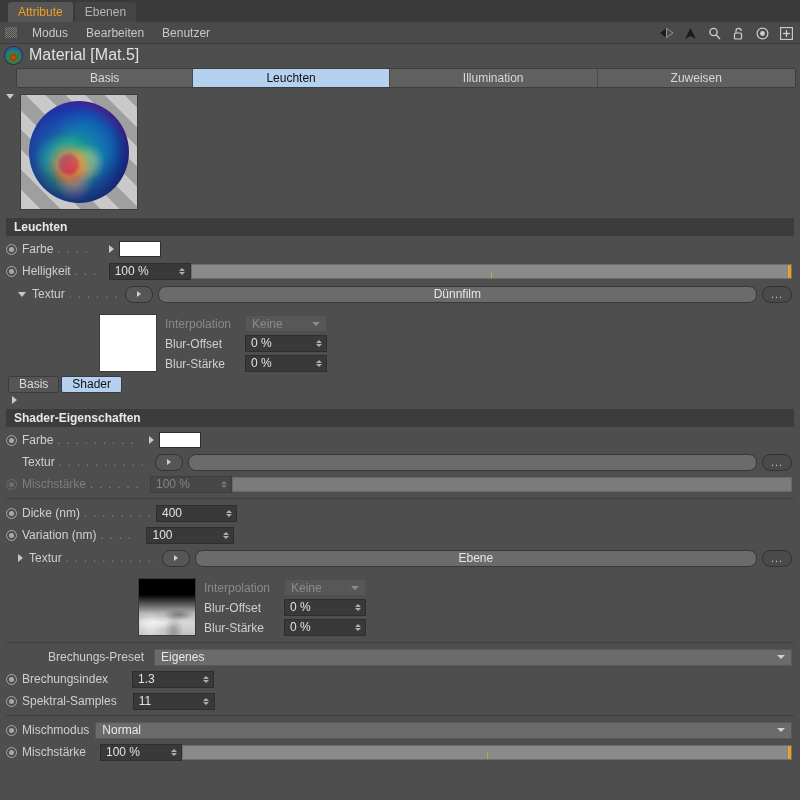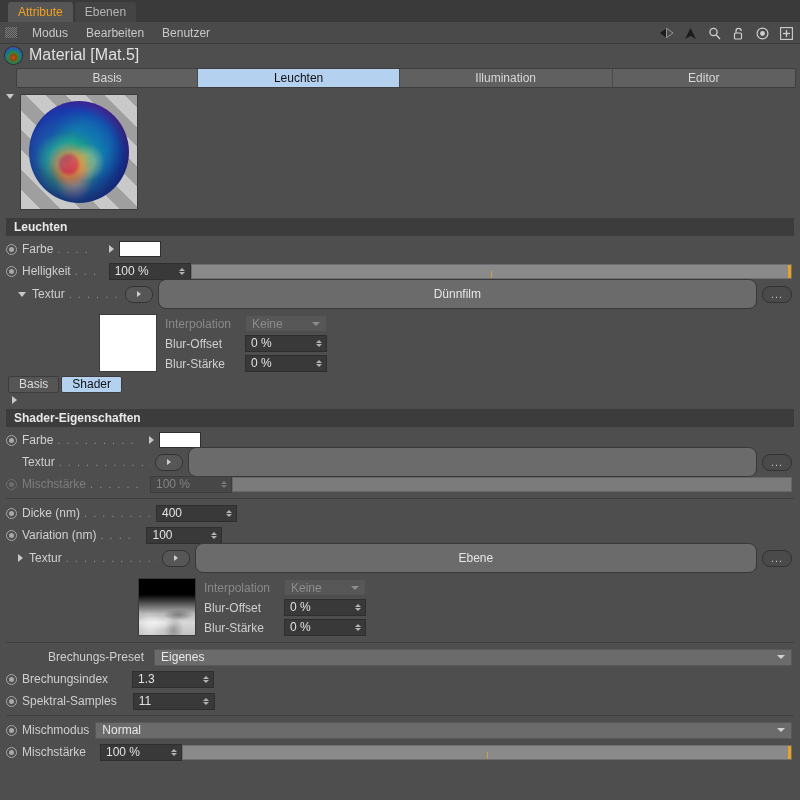--- a/index.html
+++ b/index.html
@@ -103,21 +103,21 @@
   .slider { height:15px; background:#8a8a8a; border:1px solid #6f6f6f; position:relative; flex:1 1 auto; }
   .slider .mark { position:absolute; top:6px; bottom:0; width:1px; background:#d8a33c; opacity:.85; }
   .slider .endmark { position:absolute; right:0; top:0; bottom:0; width:3px; background:#e8a21e; }
   .slider.dim { background:#8a8a8a; opacity:.75; }
 
   .swatch { width:42px; height:16px; background:#ffffff; border:1px solid #2e2e2e; flex:0 0 auto; }
 
   .texbtn { width:28px; height:17px; background:#565656; border:1px solid #333; border-radius:8px;
             display:flex; align-items:center; justify-content:center; flex:0 0 auto; }
   .texbtn .tri-right { border-left-color:#cfcfcf; border-top-width:3px; border-bottom-width:3px; border-left-width:4px; }
-  .texfield { height:30px; background:#6b6b6b; border:1px solid #383838; border-radius:8px;
+  .texfield { height:17px; background:#6b6b6b; border:1px solid #383838; border-radius:8px;
               flex:1 1 auto; display:flex; align-items:center; justify-content:center;
               color:#e6e6e6; font-size:12px; }
   .dotsbtn { width:30px; height:17px; background:#4a4a4a; border:1px solid #333; border-radius:8px;
              display:flex; align-items:center; justify-content:center; flex:0 0 auto; margin-left:5px;
              color:#c0c0c0; font-size:11px; letter-spacing:1px; line-height:10px; }
 
   .combo { height:17px; background:#6b6b6b; border:1px solid #585858; color:#e8e8e8; font-size:12px;
            display:flex; align-items:center; padding-left:6px; position:relative; flex:1 1 auto; }
   .combo.dim { background:#575757; color:#8c8c8c; border-color:#4e4e4e; }
   .combo .chev { position:absolute; right:6px; top:50%; margin-top:-2px;
@@ -204,21 +204,21 @@
 
   <div class="objhead">
     <div class="matdot"></div>
     <div class="objtitle">Material [Mat.5]</div>
   </div>
 
   <div class="tabstrip">
     <div class="tab">Basis</div>
     <div class="tab active">Leuchten</div>
     <div class="tab">Illumination</div>
-    <div class="tab">Editor</div>
+    <div class="tab">Zuweisen</div>
   </div>
 
   <div class="body">
 
     <div class="previewrow">
       <div class="arrow-left-col">
         <div class="tri tri-down"></div>
       </div>
       <div class="preview">
         <div class="sphere"></div>
@@ -351,21 +351,21 @@
             <i class="up"></i>
             <i class="dn"></i>
           </span>
       </div>
     </div>
 
     <div class="row">
       <div class="radio"></div>
       <div class="lbl">Variation (nm)</div>
       <div class="leader" style="width:42px">. . . .</div>
-      <div class="numfield" style="width:76px">
+      <div class="numfield" style="width:88px">
         <span>100</span>
         <span class="spin">
             <i class="up"></i>
             <i class="dn"></i>
           </span>
       </div>
     </div>
 
     <div class="row" style="height:24px">
       <div class="tri tri-right" style="margin:0 6px 0 12px"></div>

